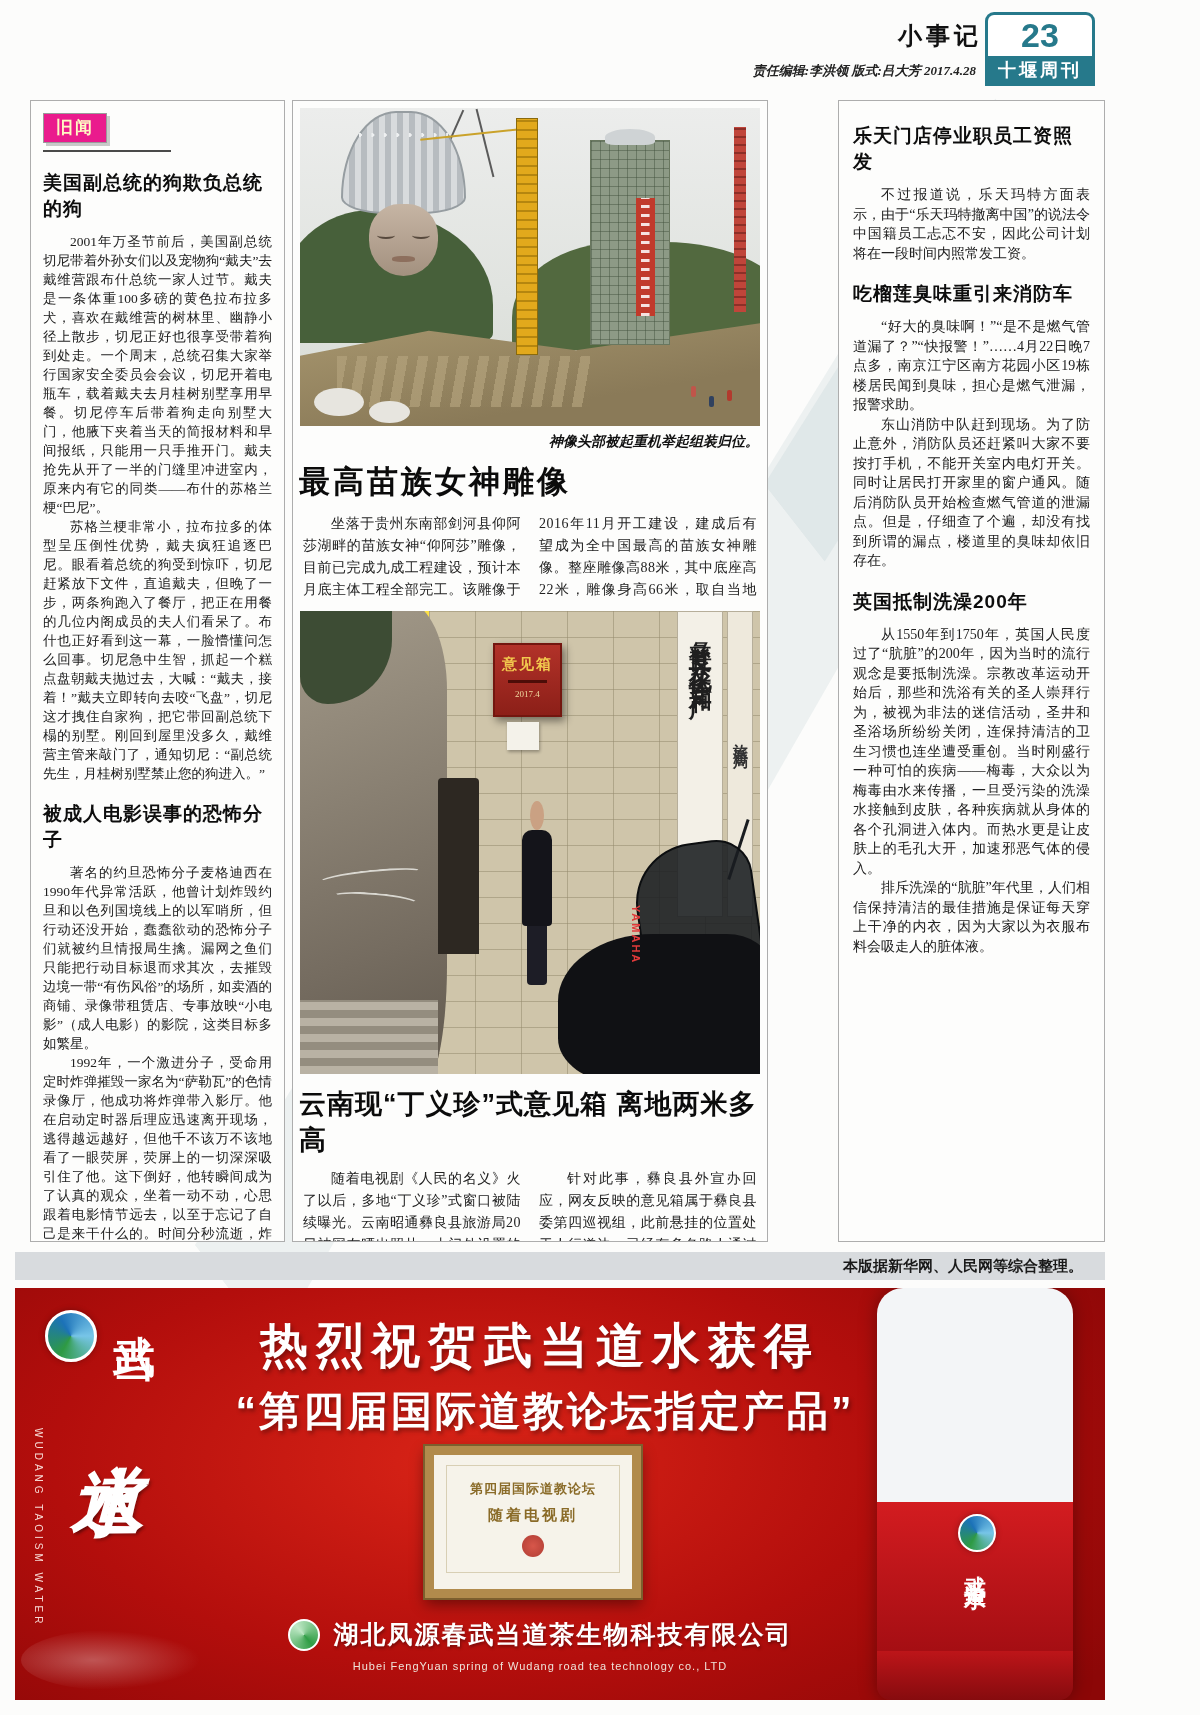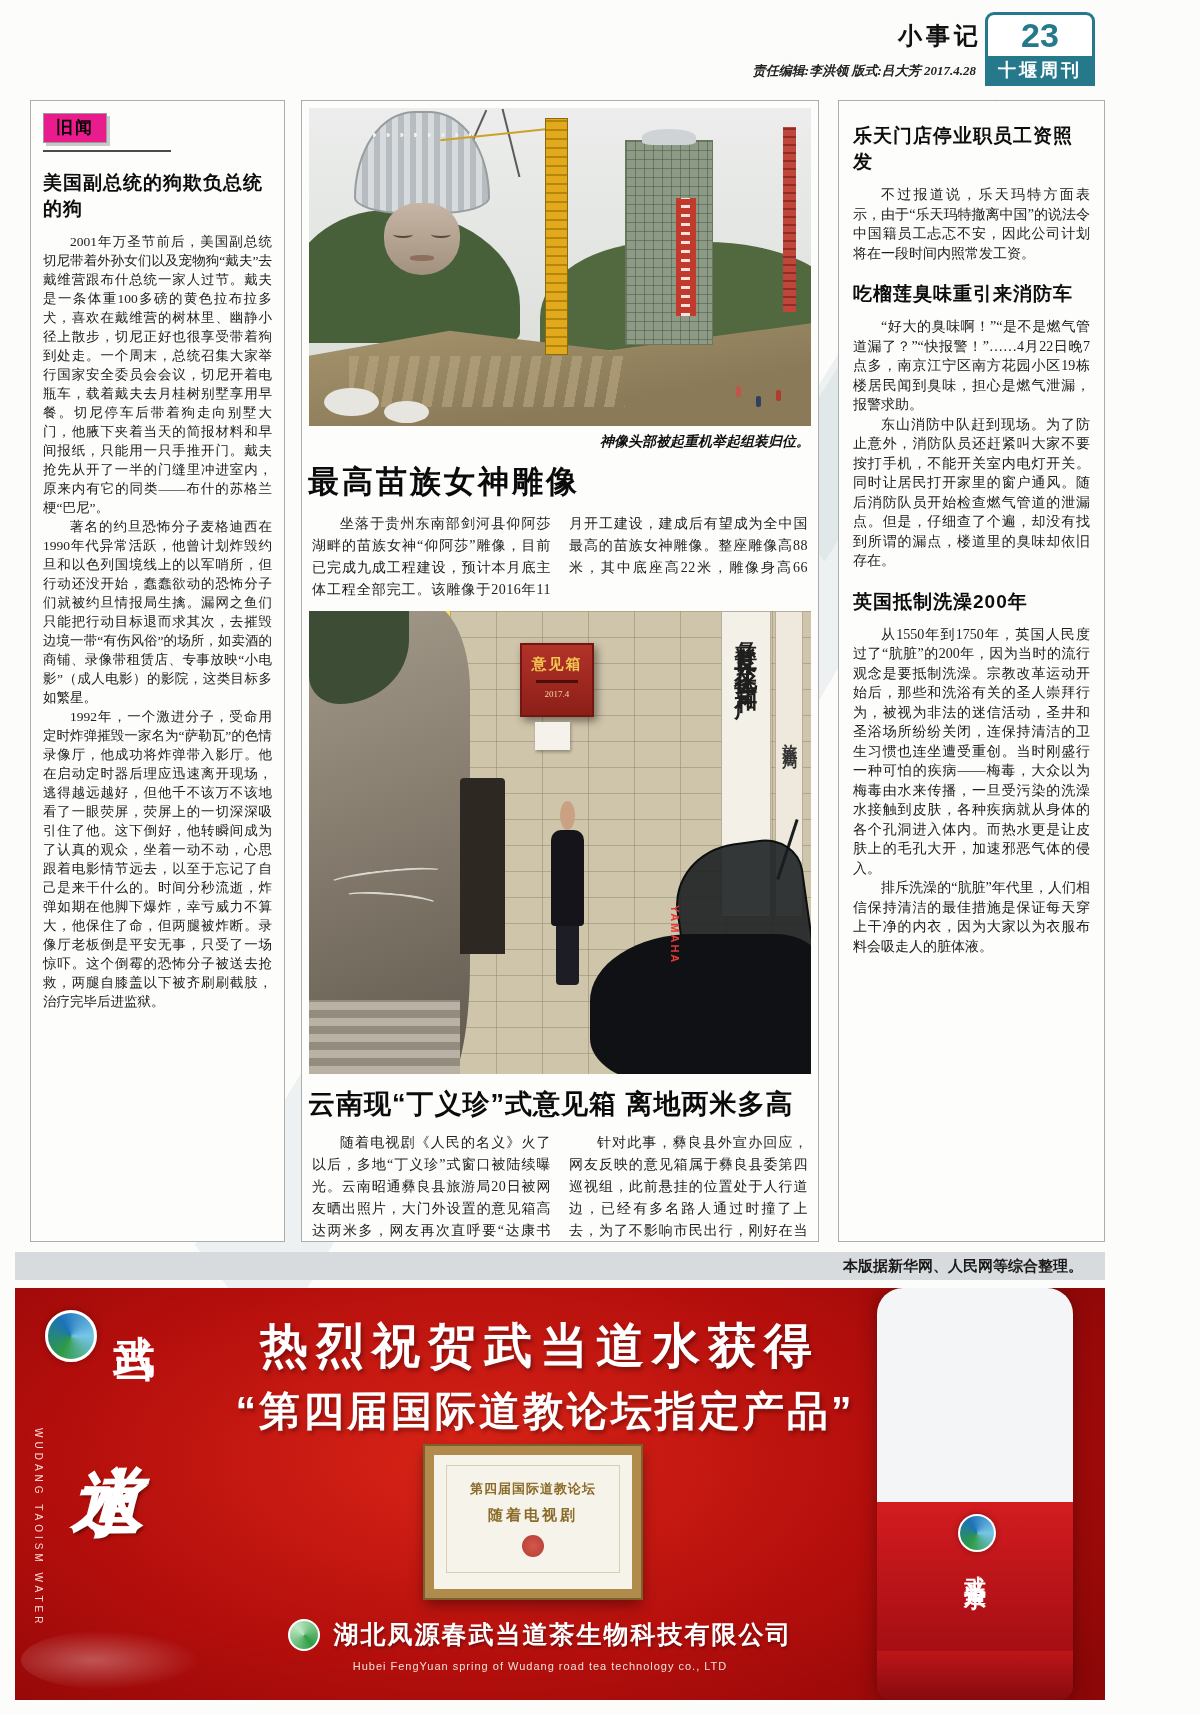--- a/index.html
+++ b/index.html
@@ -23,24 +23,24 @@
        clip-path:polygon(0 55%,100% 0,100% 38%,0 100%);}
   .wm2{left:120px;top:900px;width:520px;height:320px;transform:rotate(-38deg);
        clip-path:polygon(0 60%,100% 0,100% 35%,0 100%);}
   .wm3{left:700px;top:200px;width:420px;height:260px;transform:rotate(-38deg);
        clip-path:polygon(0 60%,100% 0,100% 42%,0 100%);}
 
   
   .col{position:absolute;top:100px;height:1142px;border:1px solid #adadad;background:#fdfdfc;
        box-sizing:border-box;overflow:hidden;z-index:10;}
   .col-left{left:30px;width:255px;padding:12px 12px;}
-  .col-mid{left:301px;width:518px;padding:0;}
+  .col-mid{left:292px;width:476px;padding:0;}
   .col-right{left:838px;width:267px;padding:14px 14px;}
 
-  .badge{display:inline-block;background:#ea1b8d;color:#000000;font-weight:bold;font-size:17px;
+  .badge{display:inline-block;background:#ea1b8d;color:#fef9c3;font-weight:bold;font-size:17px;
          padding:2px 12px 3px;border:1px solid #9a9a9a;box-shadow:3px 3px 0 #c9c9c9;
          font-family:"Liberation Sans",sans-serif;letter-spacing:2px;}
   .badge-rule{width:128px;border-bottom:2px solid #4a4a4a;margin:7px 0 2px;}
 
   h2.art-title{font-family:"Liberation Sans","DejaVu Sans",sans-serif;font-size:19px;font-weight:900;
                margin:18px 0 10px;letter-spacing:1px;color:#0d0d0d;}
   .col-left p,.col-right p{margin:0;text-indent:2em;text-align:justify;font-size:13.5px;line-height:19px;color:#202020;}
   .col-right p{font-size:14px;line-height:19.5px;}
   .big-title{font-family:"Liberation Sans","DejaVu Sans",sans-serif;font-weight:900;color:#0b0b0b;
              font-size:31px;letter-spacing:3px;margin:10px 6px 10px;}
@@ -205,20 +205,22 @@
   <div class="pagebox">
     <div class="pagenum sans">23</div>
     <div class="masthead sans">十堰周刊</div>
   </div>
 
   <div class="col col-left">
     <span class="badge">旧闻</span>
     <div class="badge-rule"></div>
     <h2 class="art-title">美国副总统的狗欺负总统的狗</h2>
     <p>2001年万圣节前后，美国副总统切尼带着外孙女们以及宠物狗“戴夫”去戴维营跟布什总统一家人过节。戴夫是一条体重100多磅的黄色拉布拉多犬，喜欢在戴维营的树林里、幽静小径上散步，切尼正好也很享受带着狗到处走。一个周末，总统召集大家举行国家安全委员会会议，切尼开着电瓶车，载着戴夫去月桂树别墅享用早餐。切尼停车后带着狗走向别墅大门，他腋下夹着当天的简报材料和早间报纸，只能用一只手推开门。戴夫抢先从开了一半的门缝里冲进室内，原来内有它的同类——布什的苏格兰梗“巴尼”。</p>
+    <p>苏格兰梗非常小，拉布拉多的体型呈压倒性优势，戴夫疯狂追逐巴尼。眼看着总统的狗受到惊吓，切尼赶紧放下文件，直追戴夫，但晚了一步，两条狗跑入了餐厅，把正在用餐的几位内阁成员的夫人们看呆了。布什也正好看到这一幕，一脸懵懂问怎么回事。切尼急中生智，抓起一个糕点盘朝戴夫抛过去，大喊：“戴夫，接着！”戴夫立即转向去咬“飞盘”，切尼这才拽住自家狗，把它带回副总统下榻的别墅。刚回到屋里没多久，戴维营主管来敲门了，通知切尼：“副总统先生，月桂树别墅禁止您的狗进入。”</p>
+    <h2 class="art-title">被成人电影误事的恐怖分子</h2>
     <p>著名的约旦恐怖分子麦格迪西在1990年代异常活跃，他曾计划炸毁约旦和以色列国境线上的以军哨所，但行动还没开始，蠢蠢欲动的恐怖分子们就被约旦情报局生擒。漏网之鱼们只能把行动目标退而求其次，去摧毁边境一带“有伤风俗”的场所，如卖酒的商铺、录像带租赁店、专事放映“小电影”（成人电影）的影院，这类目标多如繁星。</p>
     <p>1992年，一个激进分子，受命用定时炸弹摧毁一家名为“萨勒瓦”的色情录像厅，他成功将炸弹带入影厅。他在启动定时器后理应迅速离开现场，逃得越远越好，但他千不该万不该地看了一眼荧屏，荧屏上的一切深深吸引住了他。这下倒好，他转瞬间成为了认真的观众，坐着一动不动，心思跟着电影情节远去，以至于忘记了自己是来干什么的。时间分秒流逝，炸弹如期在他脚下爆炸，幸亏威力不算大，他保住了命，但两腿被炸断。录像厅老板倒是平安无事，只受了一场惊吓。这个倒霉的恐怖分子被送去抢救，两腿自膝盖以下被齐刷刷截肢，治疗完毕后进监狱。</p>
   </div>
 
   <div class="col col-mid">
 
     <div class="photo photo1">
       <div class="p1-hill-l"></div>
       <div class="p1-hill-r"></div>
       <div class="p1-dirt"></div>

